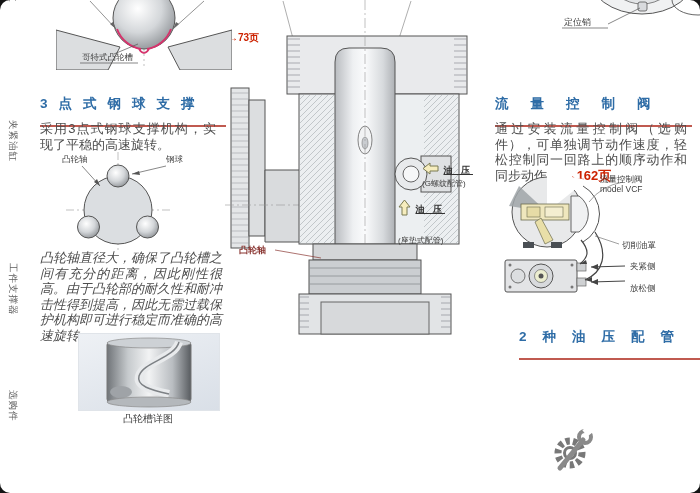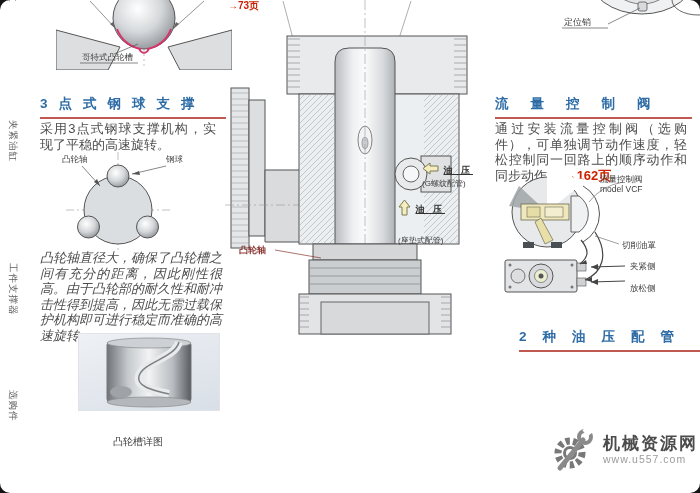--- a/index.html
+++ b/index.html
@@ -4,25 +4,25 @@
 <style>
   html,body{margin:0;padding:0;background:#141414;}
   .page{position:relative;width:700px;height:493px;background:#ffffff;border-radius:10px;
         overflow:hidden;font-family:"Liberation Sans","DejaVu Sans",sans-serif;color:#4d4d4d;}
   .abs{position:absolute;}
   
   .side-item{position:absolute;left:6px;writing-mode:vertical-rl;text-orientation:sideways;
              font-size:9.5px;color:#5c5c5c;letter-spacing:1px;white-space:nowrap;}
   
   .sec-head{position:absolute;font-weight:bold;color:#2e6ca6;font-size:13.5px;
-            border-bottom:2px solid #c05a50;padding-bottom:4px;white-space:nowrap;overflow:hidden;}
+            border-bottom:2px solid #c05a50;padding-bottom:12px;white-space:nowrap;overflow:hidden;}
   .ls1{letter-spacing:11px;} .ls2{letter-spacing:22px;} .ls3{letter-spacing:16px;margin-left:24px;}
   .para{position:absolute;font-size:13px;line-height:15.5px;text-align:justify;color:#4d4d4d;}
   .redref{color:#cc2200;font-weight:bold;}
-  .pageref{position:absolute;color:#cc2200;font-weight:bold;font-size:10px;}
+  .pageref{position:absolute;color:#cc2200;font-weight:bold;font-size:10px;margin-top:32px;}
   .dlabel{position:absolute;font-size:8.5px;color:#3c3c3c;white-space:nowrap;line-height:10px;}
   .oil-title{font-size:9px;font-weight:bold;color:#333;letter-spacing:3px;text-decoration:underline;}
   .oil-sub{font-size:8px;color:#3c3c3c;}
   .caption{position:absolute;font-size:10px;color:#3a3a3a;text-align:center;}
   .photo{position:absolute;background:linear-gradient(160deg,#eef1f5,#d9dfe7);border:1px solid #e0e4e9;}
   
   .logo{position:absolute;display:flex;align-items:center;gap:7px;}
   .logo-title{font-size:17px;font-weight:bold;color:#4c4c4c;letter-spacing:2px;line-height:19px;}
   .logo-url{font-size:10.5px;color:#9b9b9b;letter-spacing:1px;}
   svg text{font-family:"Liberation Sans","DejaVu Sans",sans-serif;}
@@ -178,21 +178,21 @@
         </linearGradient>
       </defs>
       <rect x="28" y="8" width="84" height="60" rx="3" fill="url(#metv)" stroke="#777"></rect>
       <ellipse cx="70" cy="9" rx="42" ry="5" fill="#cdd1d5" stroke="#888" stroke-width="0.7"></ellipse>
       <path d="M100 8 C 96 24, 64 28, 60 42 C 57 52, 72 56, 90 60" fill="none" stroke="#e8eaec" stroke-width="8"></path>
       <path d="M100 8 C 96 24, 64 28, 60 42 C 57 52, 72 56, 90 60" fill="none" stroke="#7d8185" stroke-width="1.5"></path>
       <ellipse cx="42" cy="58" rx="11" ry="6" fill="#9fa3a7"></ellipse>
       <ellipse cx="70" cy="68" rx="42" ry="5" fill="#b4b8bc" stroke="#888" stroke-width="0.7"></ellipse>
     </svg>
   </div>
-  <div class="caption" style="left:68px;top:412px;width:140px;margin-top:23px;">凸轮槽详图</div>
+  <div class="caption" style="left:78px;top:412px;width:140px;">凸轮槽详图</div>
 
   <div class="sec-head ls2" style="left:495px;top:95px;width:197px;">流量控制阀</div>
   <div class="para" style="left:495px;top:121px;width:192px;">
     <span>通过安装流量控制阀（选购件），可单独调节动作速度，轻松控制同一回路上的顺序动作和同步动作。</span>
     <span class="redref">→162页</span>
   </div>
 
   <svg class="abs" style="left:495px;top:170px;" width="200" height="150" viewBox="0 0 200 150">
     <circle cx="52" cy="42" r="35" fill="#e8e9ea" stroke="#555"></circle>
     <polygon points="52,42 92,10 52,2" fill="#ffffff"></polygon>
@@ -243,19 +243,15 @@
   <div class="sec-head ls3" style="left:495px;top:328px;width:197px;">2种油压配管</div>
 
   <div class="logo" style="left:550px;top:426px;">
     <svg width="46" height="46" viewBox="0 0 46 46">
       <circle cx="20" cy="27" r="12" fill="none" stroke="#787878" stroke-width="7" stroke-dasharray="4.2 3.2"></circle>
       <circle cx="20" cy="27" r="5.5" fill="#ffffff" stroke="#787878" stroke-width="3"></circle>
       <line x1="10" y1="42" x2="33" y2="14" stroke="#8a8a8a" stroke-width="5" stroke-linecap="round"></line>
       <circle cx="35" cy="11" r="6" fill="none" stroke="#8a8a8a" stroke-width="4"></circle>
       <rect x="34" y="1" width="9" height="8" fill="#ffffff" transform="rotate(-38 38 5)"></rect>
     </svg>
-    <div>
-      <div class="logo-title">机械资源网</div>
-      <div class="logo-url">www.u557.com</div>
-    </div>
   </div>
 
 </div>
 
 </body></html>

